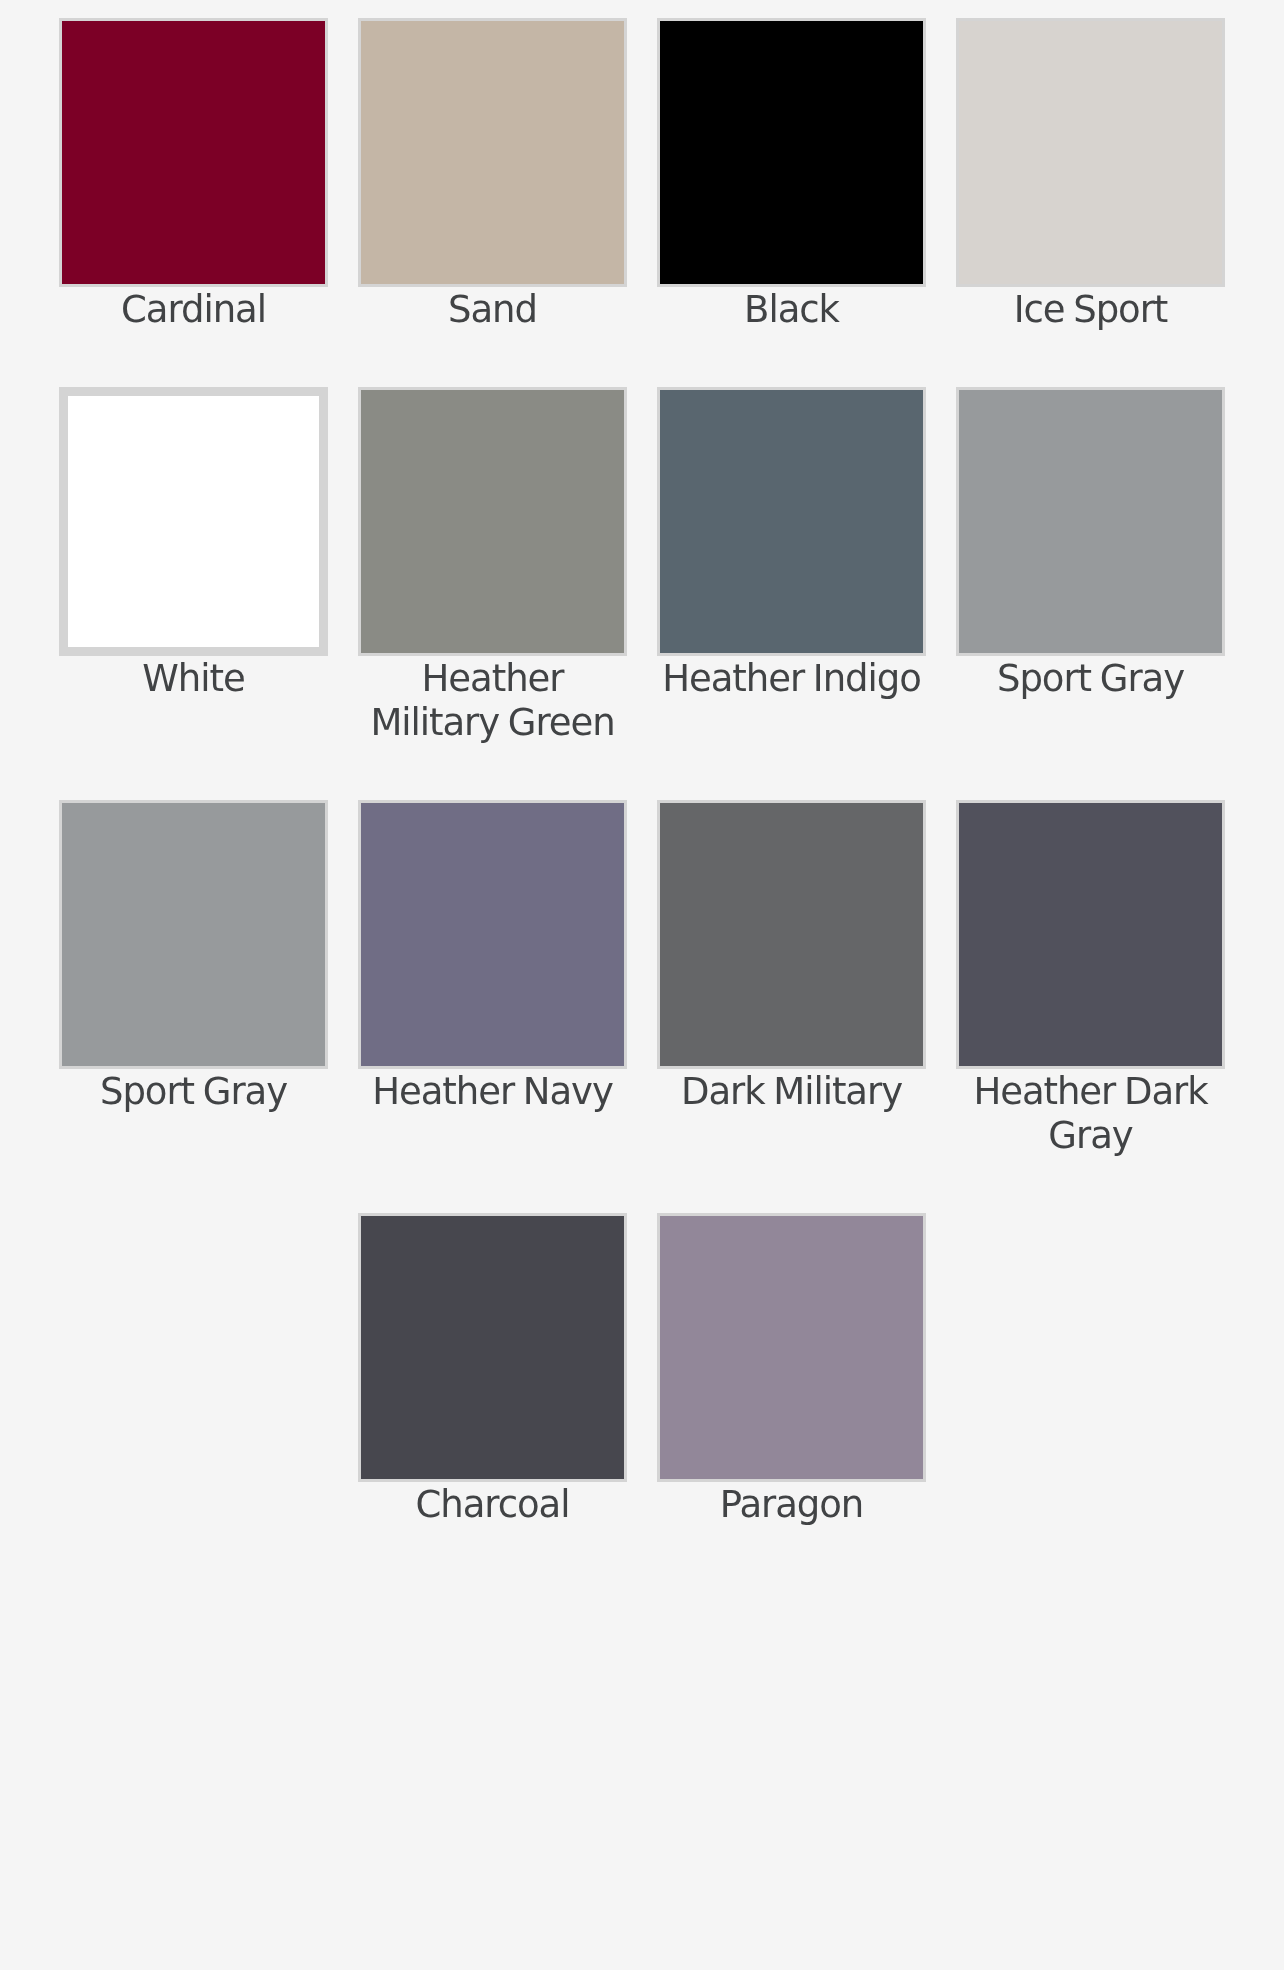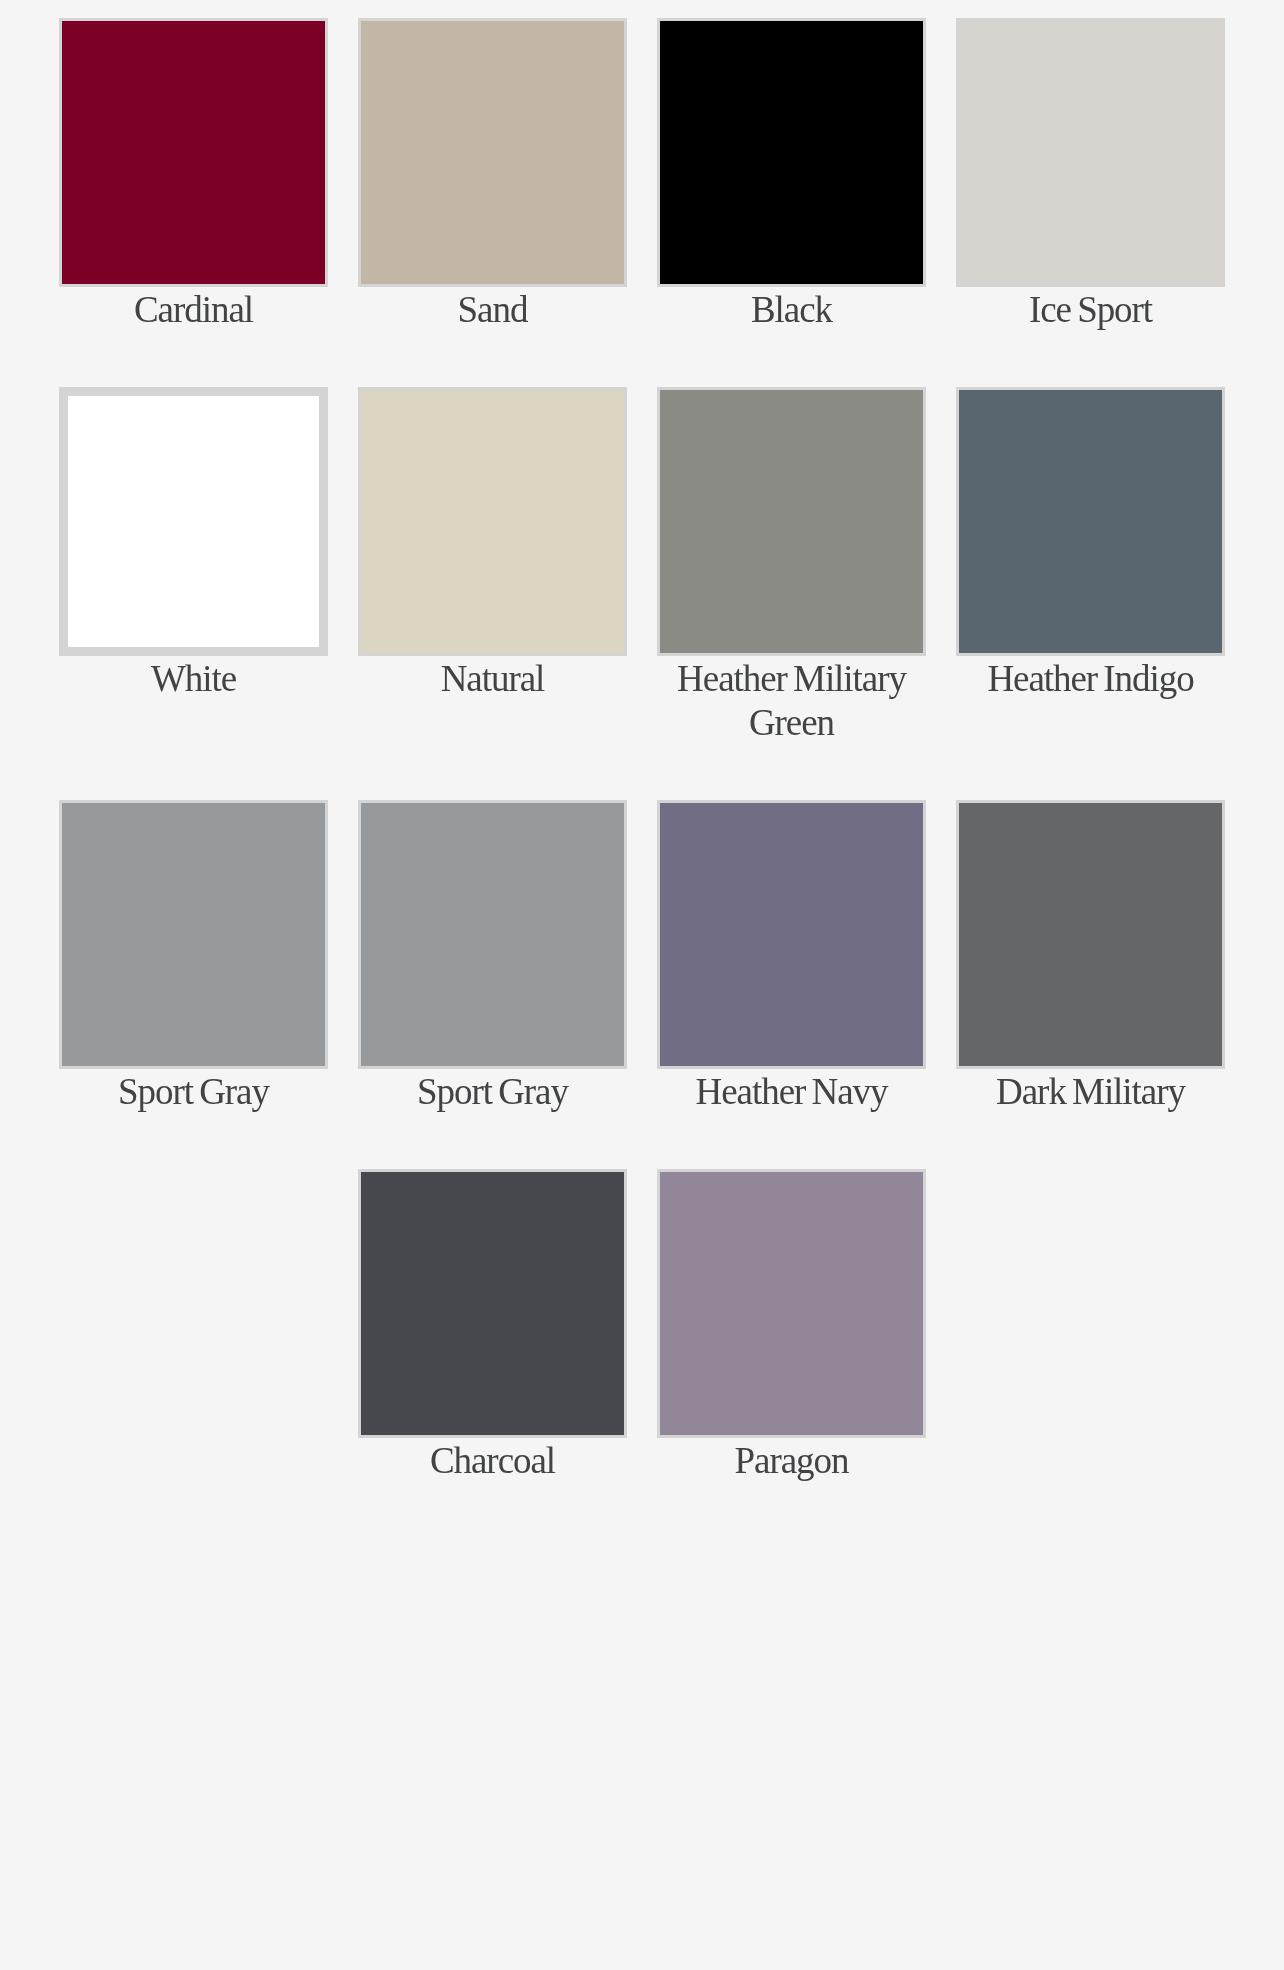--- a/index.html
+++ b/index.html
@@ -26,21 +26,20 @@
     flex-wrap: wrap;
     justify-content: center;
     align-items: flex-start;
     column-gap: 30px;
     row-gap: 0;
   }
   .swatch-item {
     width: 269px;
     display: block;
     text-align: center;
-    font-family: Liberation Serif, serif;
   }
   .swatch-chip {
     box-sizing: border-box;
     width: 269px;
     height: 269px;
     border: 3px solid #d4d4d4;
     background: #ffffff;
   }
   .swatch-chip.framed {
     border-width: 9px;
@@ -79,24 +78,20 @@
   <div class="swatch-item">
     <div class="swatch-chip" style="background-color: rgb(215, 211, 207);"></div>
     <span class="swatch-label">Ice Sport</span>
   </div>
 
   <div class="swatch-item">
     <div class="swatch-chip framed" style="background-color: rgb(255, 255, 255); border-width: 9px;"></div>
     <span class="swatch-label">White</span>
   </div>
 
-  <div class="swatch-item">
-    <div class="swatch-chip" style="background-color: rgb(219, 214, 194);"></div>
-    <span class="swatch-label">Natural</span>
-  </div>
 
   <div class="swatch-item">
     <div class="swatch-chip" style="background-color: rgb(138, 139, 133);"></div>
     <span class="swatch-label">Heather Military Green</span>
   </div>
 
 
 
   <div class="swatch-item">
     <div class="swatch-chip" style="background-color: rgb(89, 102, 111);"></div>
@@ -116,20 +111,24 @@
   <div class="swatch-item">
     <div class="swatch-chip" style="background-color: rgb(112, 109, 133);"></div>
     <span class="swatch-label">Heather Navy</span>
   </div>
 
   <div class="swatch-item">
     <div class="swatch-chip" style="background-color: rgb(101, 102, 104);"></div>
     <span class="swatch-label">Dark Military</span>
   </div>
 
+  <div class="swatch-item">
+    <div class="swatch-chip" style="background-color: rgb(81, 81, 92);"></div>
+    <span class="swatch-label">Heather Dark Gray</span>
+  </div>
 
   <div class="swatch-item">
     <div class="swatch-chip" style="background-color: rgb(71, 71, 78);"></div>
     <span class="swatch-label">Charcoal</span>
   </div>
 
   <div class="swatch-item">
     <div class="swatch-chip" style="background-color: rgb(146, 135, 153);"></div>
     <span class="swatch-label">Paragon</span>
   </div>

